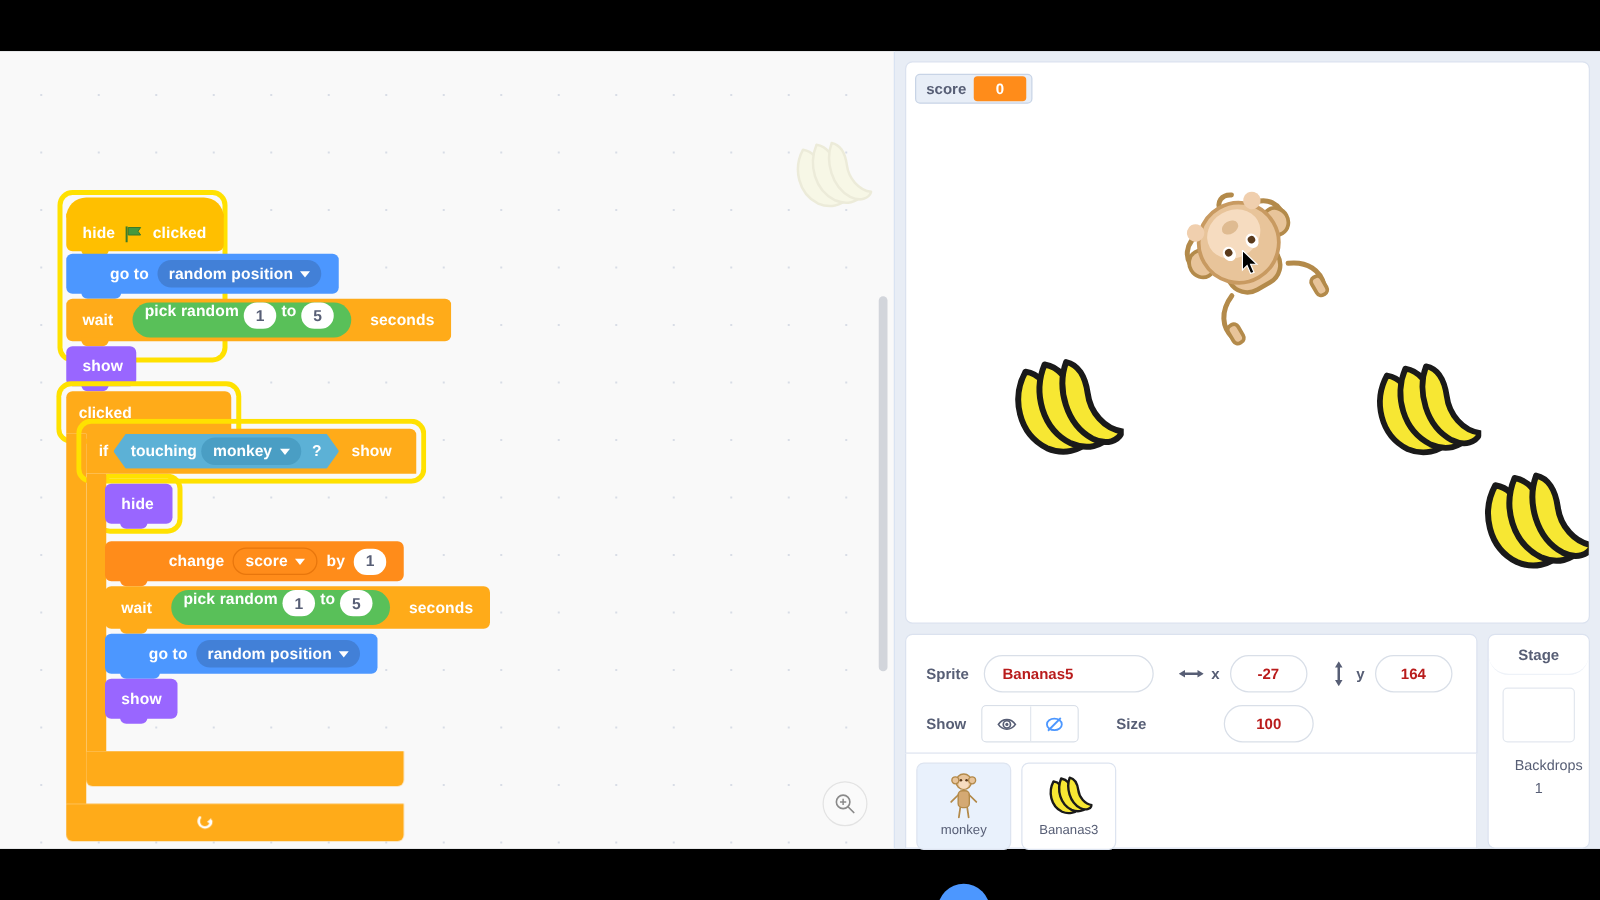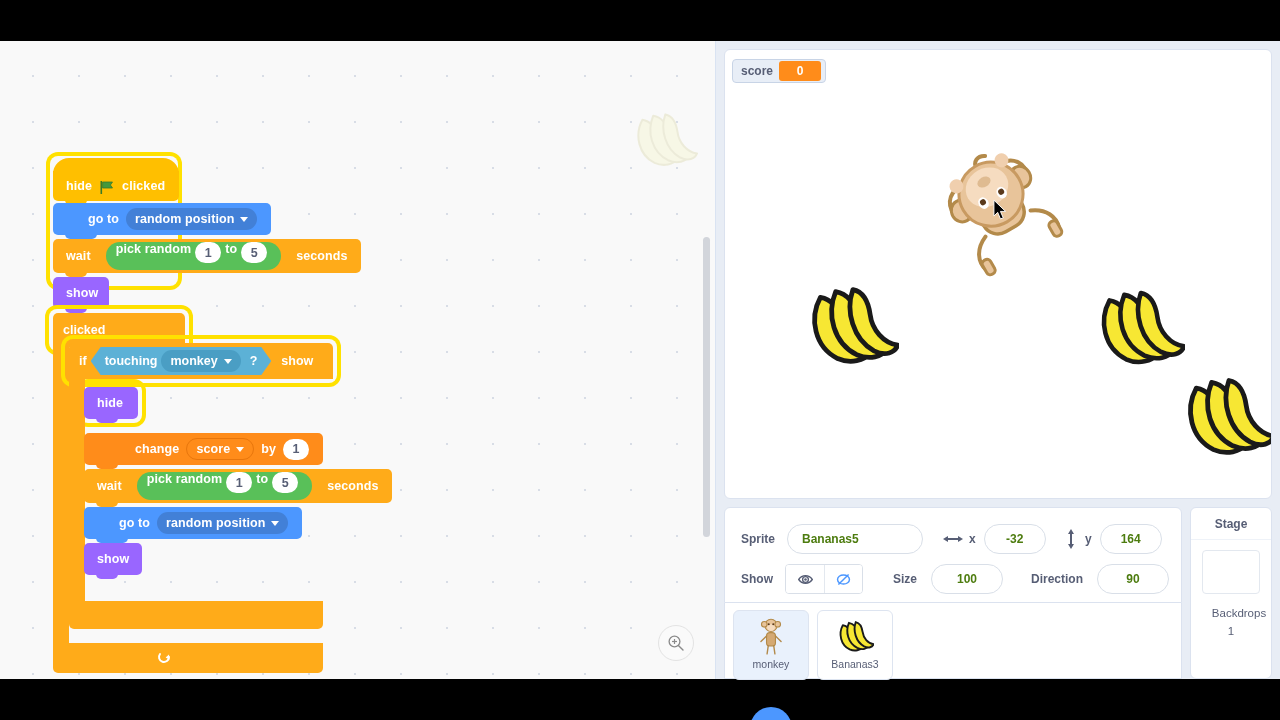--- a/index.html
+++ b/index.html
@@ -192,21 +192,21 @@
     background: #fff; border: 1px solid #dbe2ef;
     border-radius: 6px 6px 0 0;
   }
   .row { position: absolute; display: flex; align-items: center; }
   .lab {
     font-size: 12px; color: #575e75; font-weight: bold;
   }
   .inp {
     border: 1px solid #d9dfe8; border-radius: 16px;
     height: 30px; display: flex; align-items: center;
-    font-size: 12px; font-weight: bold; color: #4d7c0f;
+    font-size: 12px; font-weight: bold; color: #b91c1c;
     background: #fff;
   }
   .inp.name { width: 136px; padding: 0 14px; }
   .inp.small { width: 62px; justify-content: center; }
   .inp.med { width: 72px; justify-content: center; }
 
   .togglegrp {
     display: flex; border: 1px solid #d9dfe8;
     border-radius: 4px; overflow: hidden; height: 30px;
   }
@@ -255,20 +255,21 @@
     width: 82px; height: 172px;
     background: #fff; border: 1px solid #dbe2ef;
     border-radius: 6px;
     display: flex; flex-direction: column; align-items: center;
   }
   #stage-selector .sshead {
     height: 32px; display: flex; align-items: center;
     font-size: 12px; font-weight: bold; color: #575e75;
     border-bottom: 1px solid #eef2f8; width: 100%;
     justify-content: center;
+    border-radius: 16px;
   }
   #stage-selector .ssthumb {
     width: 58px; height: 44px; margin-top: 10px;
     border: 1px solid #e3e8ef; border-radius: 4px; background: #fff;
   }
   #stage-selector .sslab {
     font-size: 11.5px; color: #575e75; margin-top: 13px; margin-left: 16px;
   }
   #stage-selector .sscount {
     font-size: 11.5px; color: #575e75; margin-top: 6px;
@@ -493,21 +494,21 @@
         <span class="inp name">Bananas5</span>
       </div>
 
       <div class="row" style="left:218px; top:16px;">
         <svg width="20" height="14" viewBox="0 0 20 14">
           <line x1="3" y1="7" x2="17" y2="7" stroke="#575e75" stroke-width="2"></line>
           <path d="M0 7 L5 4 L5 10 Z" fill="#575e75"></path>
           <path d="M20 7 L15 4 L15 10 Z" fill="#575e75"></path>
         </svg>
         <span class="lab" style="margin:0 8px 0 6px;">x</span>
-        <span class="inp small">-32</span>
+        <span class="inp small">-27</span>
       </div>
 
       <div class="row" style="left:340px; top:16px;">
         <svg width="12" height="20" viewBox="0 0 12 20">
           <line x1="6" y1="3" x2="6" y2="17" stroke="#575e75" stroke-width="2"></line>
           <path d="M6 0 L3 5 L9 5 Z" fill="#575e75"></path>
           <path d="M6 20 L3 15 L9 15 Z" fill="#575e75"></path>
         </svg>
         <span class="lab" style="margin:0 8px 0 8px;">y</span>
         <span class="inp small">164</span>
@@ -525,29 +526,25 @@
           </div>
           <div>
             <svg width="17" height="17" viewBox="0 0 20 20">
               <ellipse cx="10" cy="10" rx="7" ry="5.4" fill="none" stroke="#4c97ff" stroke-width="1.7"></ellipse>
               <line x1="4" y1="16" x2="16" y2="4" stroke="#4c97ff" stroke-width="1.7"></line>
             </svg>
           </div>
         </div>
       </div>
 
-      <div class="row" style="left:168px; top:56px;">
+      <div class="row" style="left:168px; top:56px;gap:48px;">
         <span class="lab" style="margin-right:14px;">Size</span>
         <span class="inp med">100</span>
       </div>
 
-      <div class="row" style="left:306px; top:56px;">
-        <span class="lab" style="margin-right:14px;">Direction</span>
-        <span class="inp med">90</span>
-      </div>
     </div>
 
     <div id="sprite-list">
 
       <div class="sprite-card selected">
         <div class="thumb">
           <svg width="34" height="38" viewBox="0 0 60 68">
             <circle cx="30" cy="15" r="11" fill="#e8c49a" stroke="#b38a4a" stroke-width="2"></circle>
             <circle cx="18" cy="13" r="5" fill="#e8c49a" stroke="#b38a4a" stroke-width="2"></circle>
             <circle cx="42" cy="13" r="5" fill="#e8c49a" stroke="#b38a4a" stroke-width="2"></circle>

